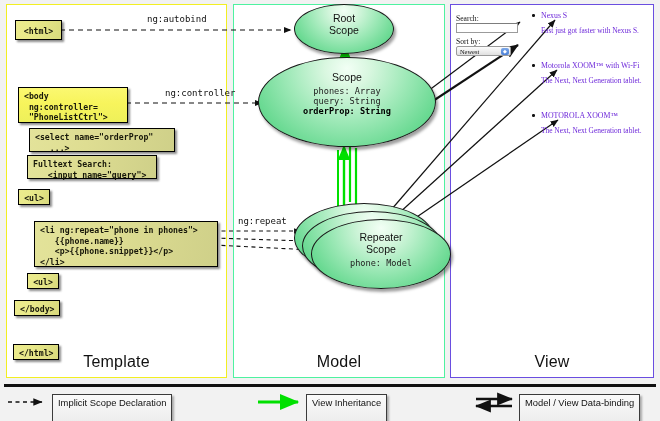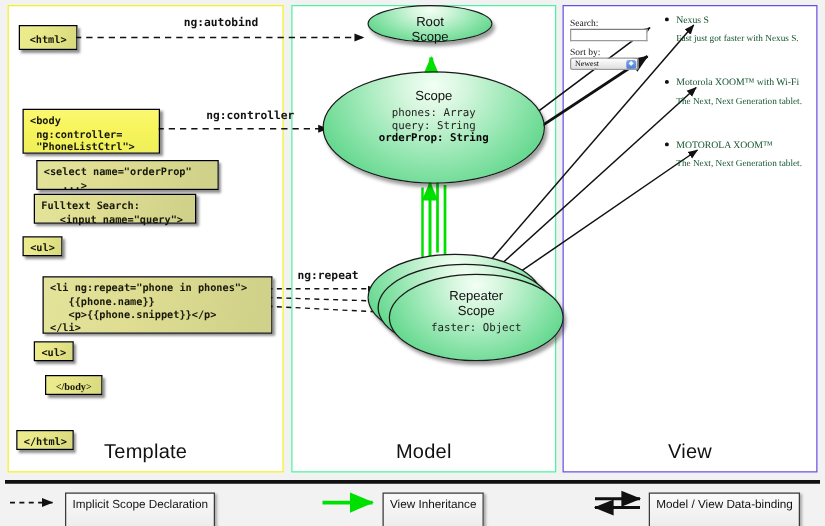--- a/index.html
+++ b/index.html
@@ -68,30 +68,30 @@
     border:1px solid #9a9a9a;border-radius:2px;
     font-family:"Liberation Serif",serif;font-size:6.4px;color:#111;
     padding-left:3px;line-height:9px;
   }
   .vselect .knob{
     position:absolute;right:1px;top:1px;width:8px;height:7px;border-radius:2px;
     background:linear-gradient(180deg,#7ba7e8 0%,#4b7fd6 100%);
     color:#fff;font-size:5px;text-align:center;line-height:7px;
   }
   .phone-list{position:absolute;left:0;top:0;}
-  .phone-item{position:absolute;font-family:"Liberation Serif",serif;color:#14532d;}
+  .phone-item{position:absolute;font-family:"Liberation Serif",serif;color:#6d28d9;}
   .phone-name{font-size:7.8px;line-height:9px;}
   .phone-bullet{position:absolute;left:-9px;top:3px;width:2.6px;height:2.6px;border-radius:50%;background:#111;}
   .phone-snip{font-size:7.4px;line-height:9px;margin-top:6px;}
 
   
   .edgelabel{
     position:absolute;
     font-family:"DejaVu Sans Mono","Liberation Mono",monospace;
-    font-size:9px;font-weight:bold;color:#111;white-space:nowrap;
+    font-size:9px;font-weight:normal;color:#111;white-space:nowrap;
   }
 
   
   .legend-rule{position:absolute;left:4px;top:384px;width:652px;height:3px;background:#111;}
   .legend{position:absolute;left:0;top:391px;width:660px;height:28px;}
   .legend-box{
     position:absolute;box-sizing:border-box;
     background:linear-gradient(180deg,#fafafa 0%,#ededed 100%);
     border:1.2px solid #3b3b3b;
     box-shadow:1.5px 1.5px 2px rgba(0,0,0,.3);
@@ -169,45 +169,45 @@
 
   <div class="codebox olive" style="left:18px;top:189px;width:32px;height:16px;text-align:center;line-height:11px;">&lt;ul&gt;</div>
 
   <div class="codebox olive2" style="left:34px;top:221px;width:184px;height:46px;">&lt;li ng:repeat="phone in phones"&gt;
    {{phone.name}}
    &lt;p&gt;{{phone.snippet}}&lt;/p&gt;
 &lt;/li&gt;</div>
 
   <div class="codebox olive" style="left:27px;top:273px;width:32px;height:16px;text-align:center;line-height:11px;">&lt;ul&gt;</div>
 
-  <div class="codebox olive" style="left:36px;top:300px;width:46px;height:16px;text-align:center;line-height:11px;font-family:Liberation Serif, serif;">&lt;/body&gt;</div>
+  <div class="codebox olive" style="left:14px;top:300px;width:46px;height:16px;text-align:center;line-height:11px;">&lt;/body&gt;</div>
 
   <div class="codebox olive" style="left:13px;top:328px;width:46px;height:16px;text-align:center;line-height:11px;margin-top:16px;">&lt;/html&gt;</div>
 
-  <div class="ellipse" style="left:294px;top:4px;width:100px;height:30px;padding-top:7px;">
+  <div class="ellipse" style="left:294px;top:4px;width:100px;height:50px;padding-top:7px;">
     <div class="ell-title">Root</div>
     <div class="ell-title">Scope</div>
   </div>
 
   <div class="ellipse" style="left:258px;top:57px;width:178px;height:90px;padding-top:13px;">
     <div class="ell-title">Scope</div>
     <div class="ell-props">
       <div>phones: Array</div>
       <div>query: String</div>
       <div class="bold">orderProp: String</div>
     </div>
   </div>
 
   <div class="ellipse" style="left:294px;top:203px;width:140px;height:70px;"></div>
   <div class="ellipse" style="left:302px;top:211px;width:140px;height:70px;"></div>
   <div class="ellipse" style="left:311px;top:219px;width:140px;height:70px;padding-top:11px;">
     <div class="ell-title">Repeater</div>
     <div class="ell-title">Scope</div>
     <div class="ell-props">
-      <div>faster: Object</div>
+      <div>phone: Model</div>
     </div>
   </div>
 
   <div class="vlabel" style="left:456px;top:14px;">Search:</div>
   <input class="vinput" style="left: 456px; top: 23px; width: 62px; height: 10px; font-size: 7px;" value="">
 
   <div class="vlabel" style="left:456px;top:37px;">Sort by:</div>
   <div class="vselect" style="left:456px;top:46px;width:55px;height:10px;">
     <span>Newest</span>
     <span class="knob">◆</span>

